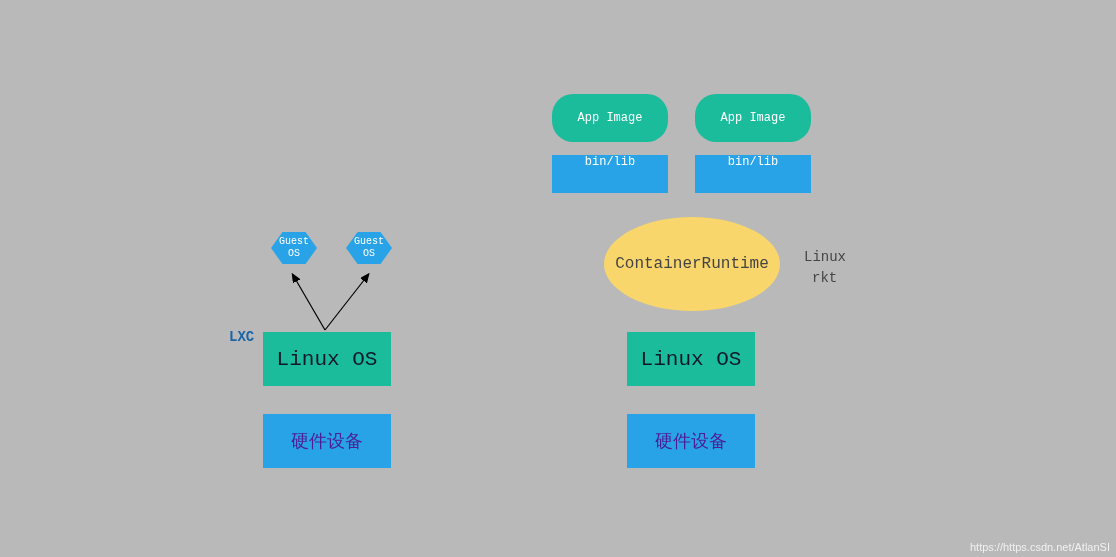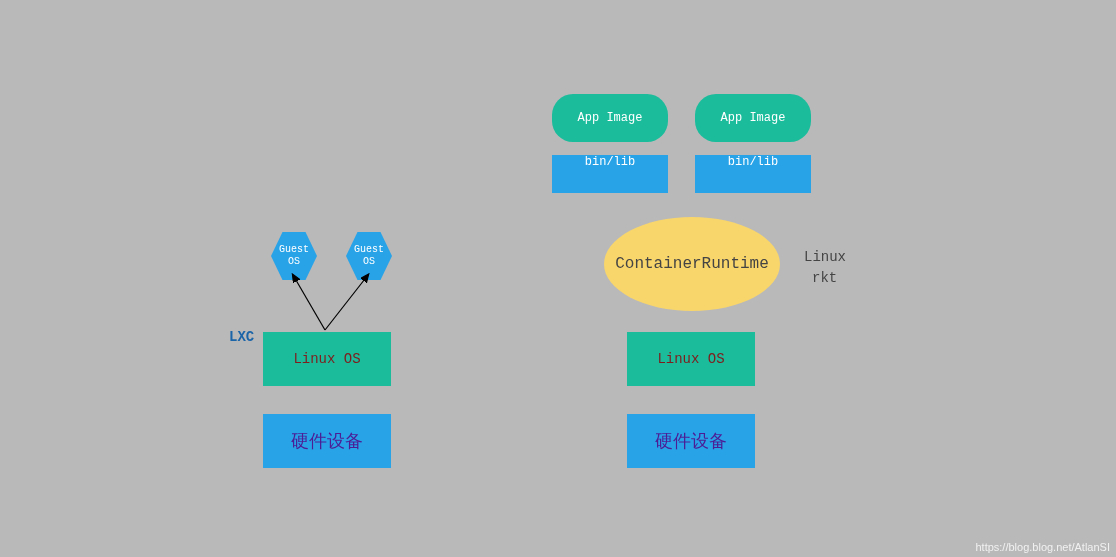--- a/index.html
+++ b/index.html
@@ -5,25 +5,25 @@
     * { margin: 0; padding: 0; box-sizing: border-box; }
     body {
       width: 1116px;
       height: 557px;
       background: #b9b9b9;
       position: relative;
       font-family: "SimSun", "Courier New", monospace;
     }
     .box-teal {
       background: #1abc9c;
-      color: #7f1d1d;
+      color: #0f172a;
       display: flex;
       align-items: center;
       justify-content: center;
-      font-size: 14px;
+      font-size: 21px;
       position: absolute;
     }
     .box-blue {
       background: #29a3e8;
       color: #4c1d95;
       display: flex;
       align-items: center;
       justify-content: center;
       font-size: 18px;
       position: absolute;
@@ -45,21 +45,21 @@
       display: flex;
       align-items: flex-start;
       justify-content: center;
       font-size: 12px;
       font-family: "Courier New", monospace;
       position: absolute;
     }
     .hexagon {
       position: absolute;
       width: 46px;
-      height: 48px;
+      height: 32px;
       background: #29a3e8;
       color: #fff;
       font-size: 10px;
       font-family: "Courier New", monospace;
       text-align: center;
       line-height: 1.2;
       display: flex;
       align-items: center;
       justify-content: center;
       clip-path: polygon(25% 0%, 75% 0%, 100% 50%, 75% 100%, 25% 100%, 0% 50%);
@@ -164,13 +164,13 @@
 </div>
 
 <div class="box-teal" style="left:627px; top:332px; width:128px; height:54px;">
   <span>Linux OS</span>
 </div>
 
 <div class="box-blue" style="left:627px; top:414px; width:128px; height:54px;">
   <span>硬件设备</span>
 </div>
 
-<div class="watermark">https://blog.blog.net/AtlanSI</div>
+<div class="watermark">https://https.csdn.net/AtlanSI</div>
 
 </body></html>

